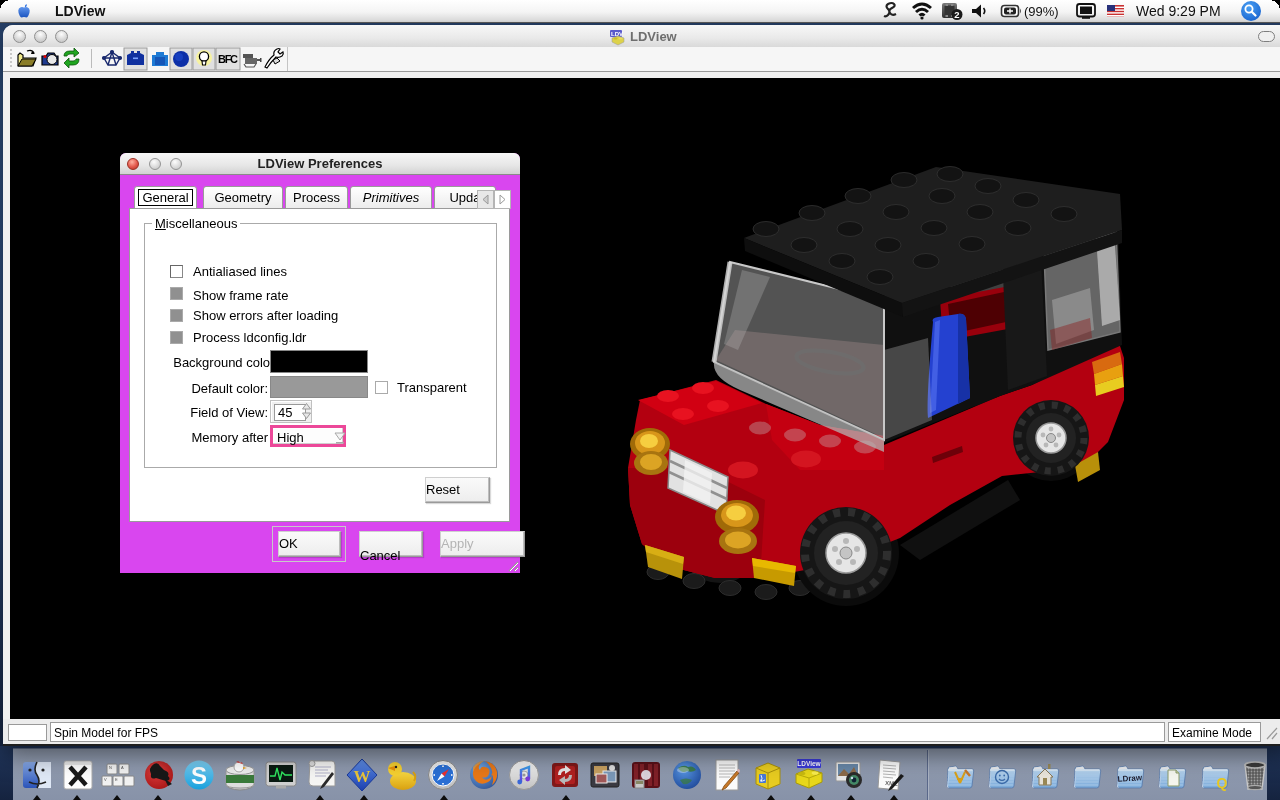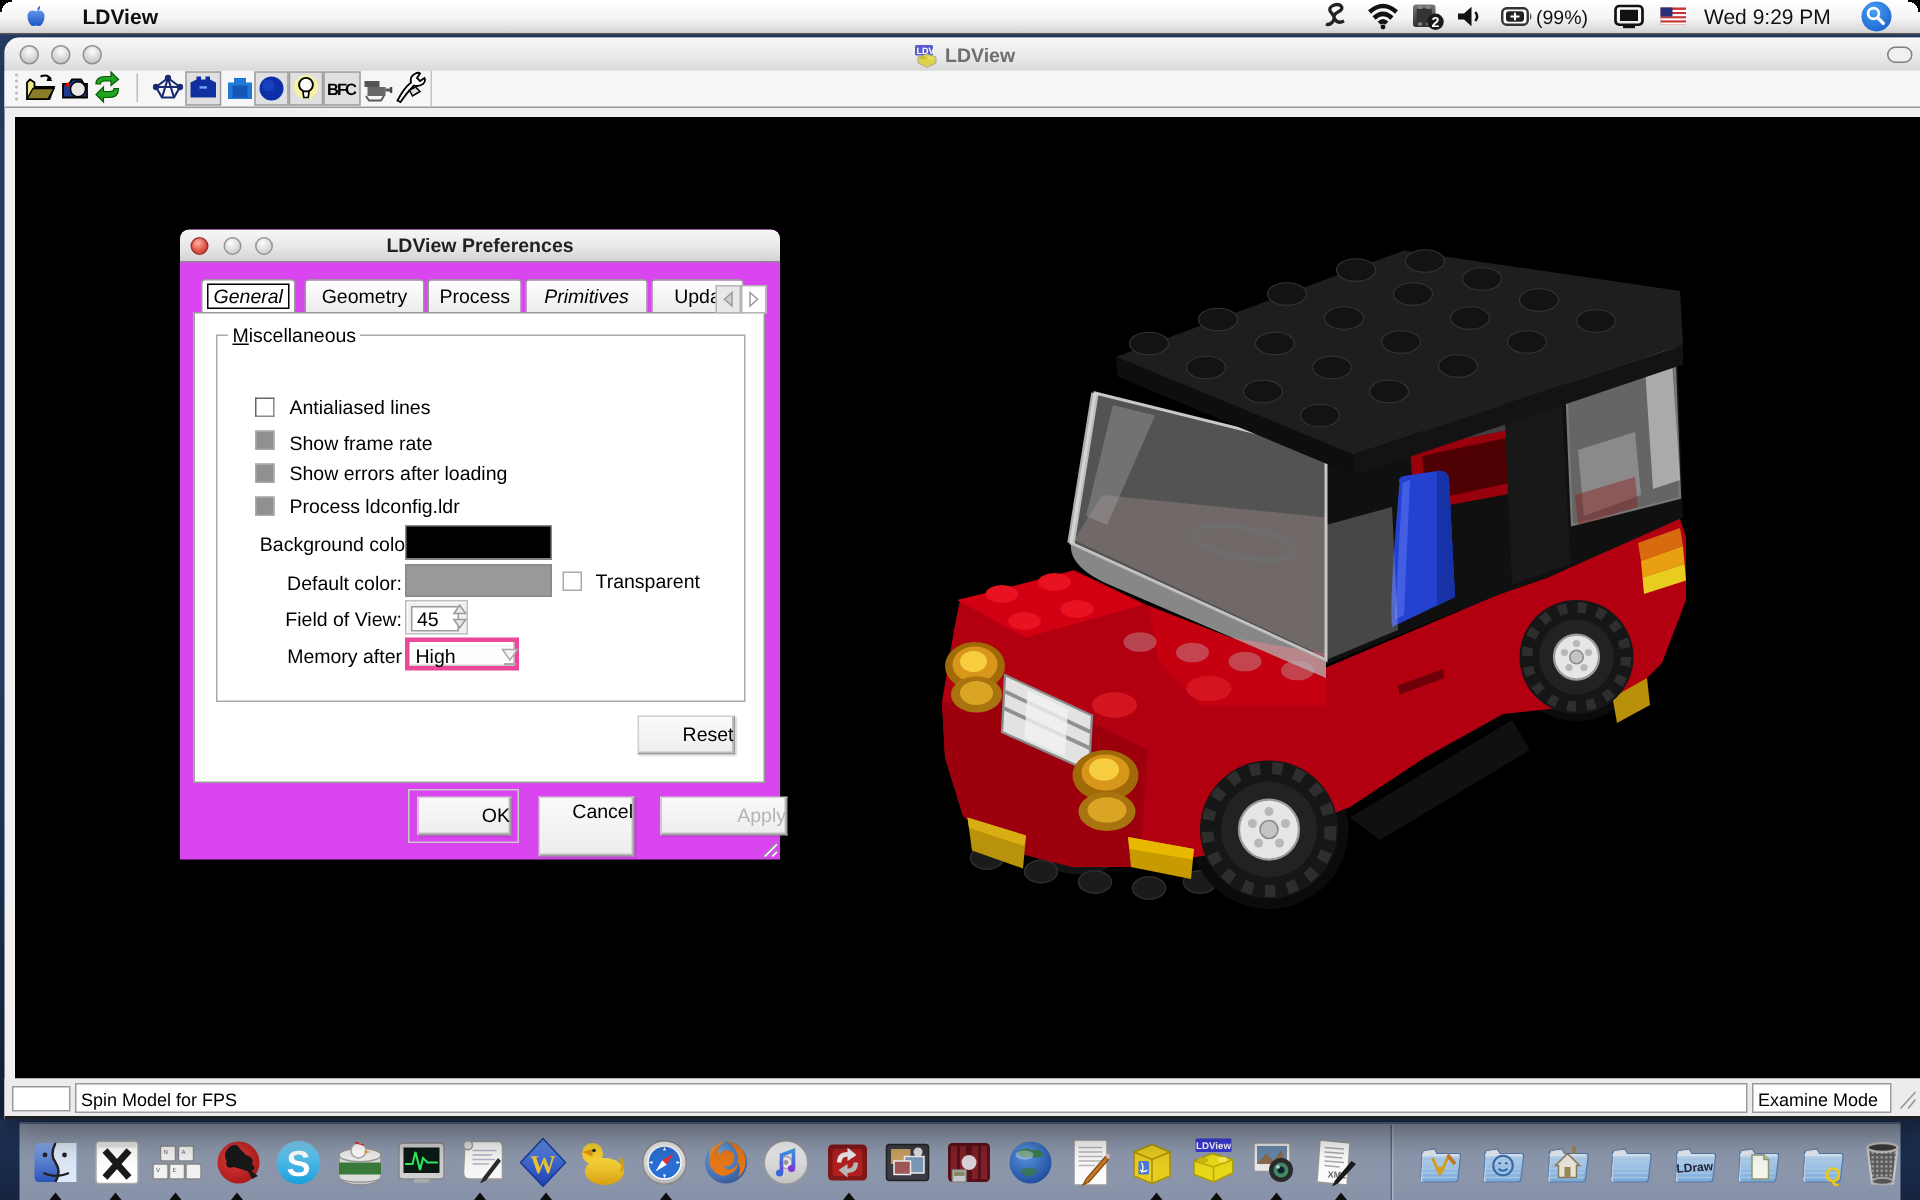--- a/index.html
+++ b/index.html
@@ -33,21 +33,21 @@
 .tab{position:absolute;top:33px;height:23px;background:linear-gradient(#ffffff,#ececec);border:1px solid #9a9a9a;box-sizing:border-box;border-radius:3px 3px 0 0;text-align:center;font-size:13px;padding-top:3px;}
 #tabpane{position:absolute;left:9px;top:55px;width:379px;height:312px;border:1px solid #9a9a9a;background:#fff;}
 
 #grp{position:absolute;left:24px;top:70px;width:351px;height:243px;border:1px solid #aaa;}
 #grplab{position:absolute;left:32px;top:63px;background:#fff;padding:0 3px;font-size:13px;}
 .cb{position:absolute;width:13px;height:13px;box-sizing:border-box;border:1px solid #888;border-top-color:#666;border-left-color:#666;background:#fff;}
 .cb.gray{background:#909090;border-color:#aaa;}
 .lab{position:absolute;font-size:13px;white-space:nowrap;}
 .rlab{position:absolute;font-size:13px;white-space:nowrap;text-align:right;}
 .swatch{position:absolute;border:1px solid #888;box-sizing:border-box;}
-.btn{position:absolute;background:linear-gradient(#fafafa,#ededed);border:1px solid #9a9a9a;border-top-color:#cfcfcf;border-left-color:#cfcfcf;box-shadow:inset -1px -1px 0 #bdbdbd, 1px 1px 1px rgba(0,0,0,.15);box-sizing:border-box;text-align:right;font-size:13px;color:#000;}
+.btn{position:absolute;background:linear-gradient(#fafafa,#ededed);border:1px solid #9a9a9a;border-top-color:#cfcfcf;border-left-color:#cfcfcf;box-shadow:inset -1px -1px 0 #bdbdbd, 1px 1px 1px rgba(0,0,0,.15);box-sizing:border-box;text-align:left;font-size:13px;color:#000;}
 
 #dockarea{left:0;top:746px;width:1280px;height:54px;background:linear-gradient(#21365c,#15233f);}
 #dockpanel{position:absolute;left:13px;top:2px;width:1254px;height:52px;background:linear-gradient(#939eb2,#8792a8);border-top:1px solid #5f6d88;}
 .dicon{position:absolute;top:9px;width:34px;height:34px;}
 .dtri{position:absolute;top:46px;width:0;height:0;border-left:4px solid transparent;border-right:4px solid transparent;border-bottom:5px solid #0d0d0d;}
 .dsep{position:absolute;left:914px;top:1px;width:1px;height:51px;background:#5a688a;box-shadow:1px 0 0 #a9b2c2;}
 </style>
 </head>
 <body>
 <div id="screen">
@@ -385,21 +385,21 @@
   <div class="corner abs" style="left:1272px;top:0;background:radial-gradient(circle at 0% 100%, transparent 7px, #000 7px);"></div>
 
   <div id="dlg" class="abs">
     <div id="dlgtitle">
       <div class="dtl" style="left:7px;background:radial-gradient(circle at 40% 30%,#ffb0a0,#e2574a 55%,#b03326);border:1px solid #9c2e22;"></div>
       <div class="dtl" style="left:29px;background:radial-gradient(circle at 40% 30%,#fdfdfd,#d8d8d8 60%,#c0c0c0);border:1px solid #949494;"></div>
       <div class="dtl" style="left:50px;background:radial-gradient(circle at 40% 30%,#fdfdfd,#d8d8d8 60%,#c0c0c0);border:1px solid #949494;"></div>
       <span class="dt">LDView Preferences</span>
     </div>
 
-    <div class="tab" style="left:14px;width:63px;background:#fff;"><span style="outline:1px solid #000;padding:0 3px;font-style:italic;">General</span></div>
+    <div class="tab" style="left:14px;width:63px;background:#fff;"><span style="outline:1px solid #000;padding:0 3px;">General</span></div>
     <div class="tab" style="left:83px;width:80px;">Geometry</div>
     <div class="tab" style="left:165px;width:63px;">Process</div>
     <div class="tab" style="left:230px;width:82px;font-style:italic;">Primitives</div>
     <div class="tab" style="left:314px;width:62px;">Upda</div>
     <div id="tabpane"></div>
 
     <div style="position:absolute;left:357px;top:37px;width:17px;height:19px;background:#e8e8e8;border:1px solid #b5b5b5;box-sizing:border-box;"><svg width="15" height="17">
           <path d="M10,4 L5,8.5 L10,13 Z" fill="#cfcfcf" stroke="#9a9a9a" stroke-width="1"></path>
         </svg></div>
     <div style="position:absolute;left:374px;top:37px;width:17px;height:19px;background:#fff;border:1px solid #b5b5b5;box-sizing:border-box;"><svg width="15" height="17">
@@ -438,21 +438,21 @@
       <span style="position:absolute;left:4px;top:2px;font-size:13px;">High</span>
       <svg style="position:absolute;left:60px;top:3px;" width="14" height="15">
           <path d="M2,2 L12,2 L7,9 Z" fill="#f4f4f4" stroke="#a8a8a8" stroke-width="1"></path>
           <rect x="3" y="11" width="8" height="1.5" fill="#a8a8a8"></rect>
         </svg>
     </div>
 
     <div class="btn" style="left:305px;top:324px;width:65px;height:26px;padding-top:4px;">Reset</div>
     <div style="position:absolute;left:152px;top:373px;width:74px;height:36px;border:1px solid #c8c8c8;box-sizing:border-box;"></div>
     <div class="btn" style="left:158px;top:378px;width:63px;height:26px;padding-top:4px;">OK</div>
-    <div class="btn" style="left:239px;top:378px;width:64px;height:40px;padding-top:1px;">Cancel</div>
+    <div class="btn" style="left:239px;top:378px;width:64px;height:26px;padding-top:16px;">Cancel</div>
     <div class="btn" style="left:320px;top:378px;width:85px;height:26px;padding-top:4px;color:#b4b4b4;">Apply</div>
 
     <svg style="position:absolute;left:385px;top:405px;" width="14" height="14">
         <path d="M13,4 L4,13 M13,9 L9,13" stroke="#9a9a9a" stroke-width="1.3" fill="none"></path>
         <path d="M13,5 L5,13 M13,10 L10,13" stroke="#fff" stroke-width="1" fill="none"></path>
       </svg>
   </div>
 
   <div id="dockarea" class="abs">
     <div id="dockpanel">

